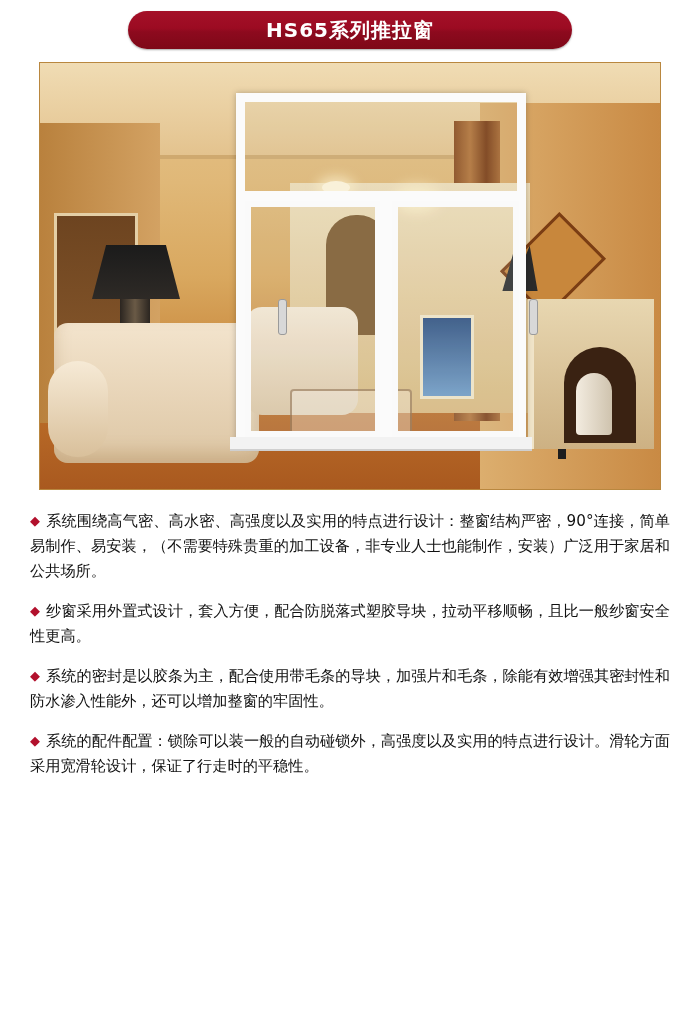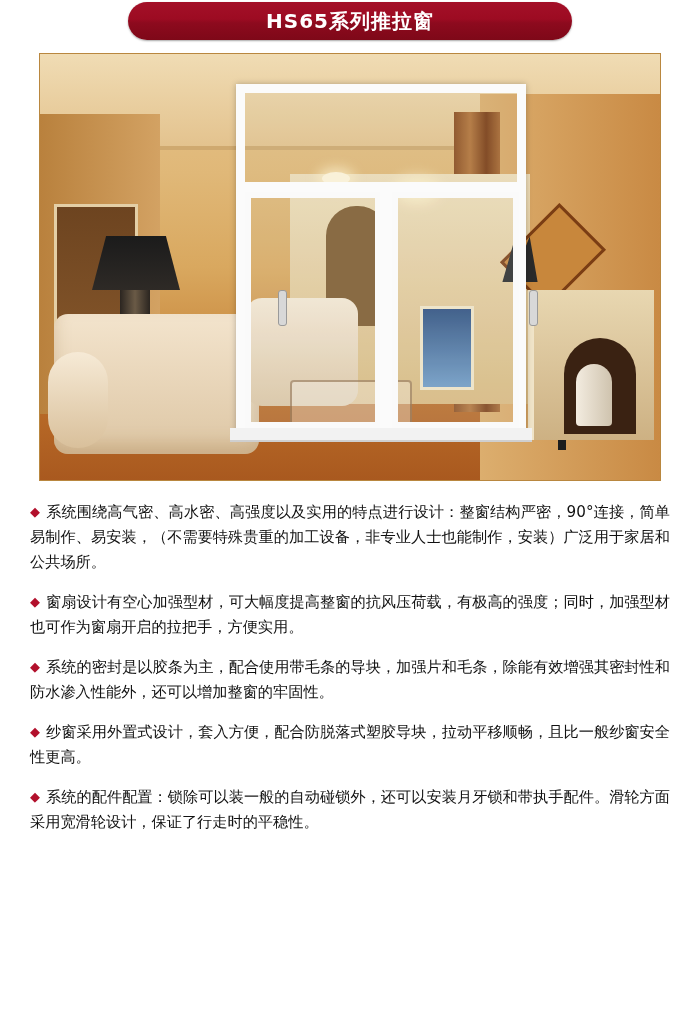--- a/index.html
+++ b/index.html
@@ -16,21 +16,21 @@
   }
   .page {
     position: relative;
     width: 700px;
     height: 1034px;
     box-sizing: border-box;
   }
 
   
   .banner-wrap {
-    padding-top: 2px;
+    padding-top: 11px;
     display: flex;
     justify-content: center;
   }
   .banner {
     width: 444px;
     height: 38px;
     background: linear-gradient(to bottom, #a41028 0%, #9c0b22 45%, #8d0a1e 55%, #7e0818 100%);
     border-radius: 19px / 19px;
     display: flex;
     align-items: center;
@@ -359,31 +359,28 @@
     </div>
   </div>
 
   <div class="content">
 
     <p class="para">
       <span class="bullet">◆</span><span class="txt">系统围绕高气密、高水密、高强度以及实用的特点进行设计：整窗结构严密，90°连接，简单易制作、易安装，（不需要特殊贵重的加工设备，非专业人士也能制作，安装）广泛用于家居和公共场所。</span>
     </p>
 
 
+
     <p class="para">
-      <span class="bullet">◆</span><span class="txt">窗扇设计有空心加强型材，可大幅度提高整窗的抗风压荷载，有极高的强度；同时，加强型材也可作为窗扇开启的拉把手，方便实用。</span>
+      <span class="bullet">◆</span><span class="txt">纱窗采用外置式设计，套入方便，配合防脱落式塑胶导块，拉动平移顺畅，且比一般纱窗安全性更高。</span>
     </p>
 
     <p class="para">
       <span class="bullet">◆</span><span class="txt">系统的密封是以胶条为主，配合使用带毛条的导块，加强片和毛条，除能有效增强其密封性和防水渗入性能外，还可以增加整窗的牢固性。</span>
     </p>
 
     <p class="para">
-      <span class="bullet">◆</span><span class="txt">纱窗采用外置式设计，套入方便，配合防脱落式塑胶导块，拉动平移顺畅，且比一般纱窗安全性更高。</span>
-    </p>
-
-    <p class="para">
-      <span class="bullet">◆</span><span class="txt">系统的配件配置：锁除可以装一般的自动碰锁外，还可以安装月牙锁和带执手配件。滑轮方面采用宽滑轮设计，保证了行走时的平稳性。</span>
+      <span class="bullet">◆</span><span class="txt">系统的配件配置：锁除可以装一般的自动碰锁外，高强度以及实用的特点进行设计。滑轮方面采用宽滑轮设计，保证了行走时的平稳性。</span>
     </p>
 
 
   </div>
 </div>
 
 </body></html>

